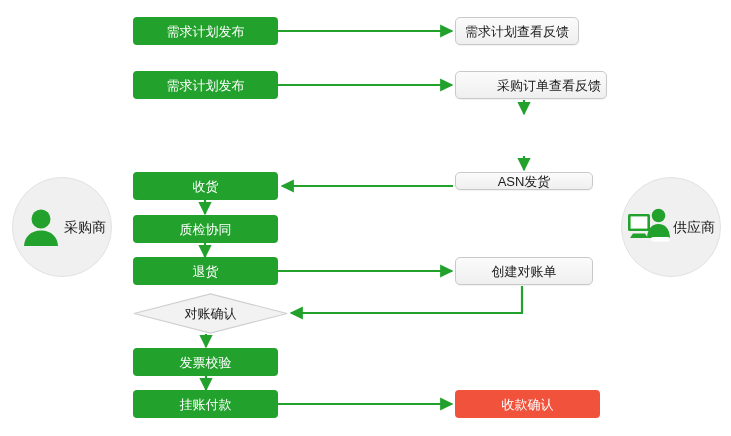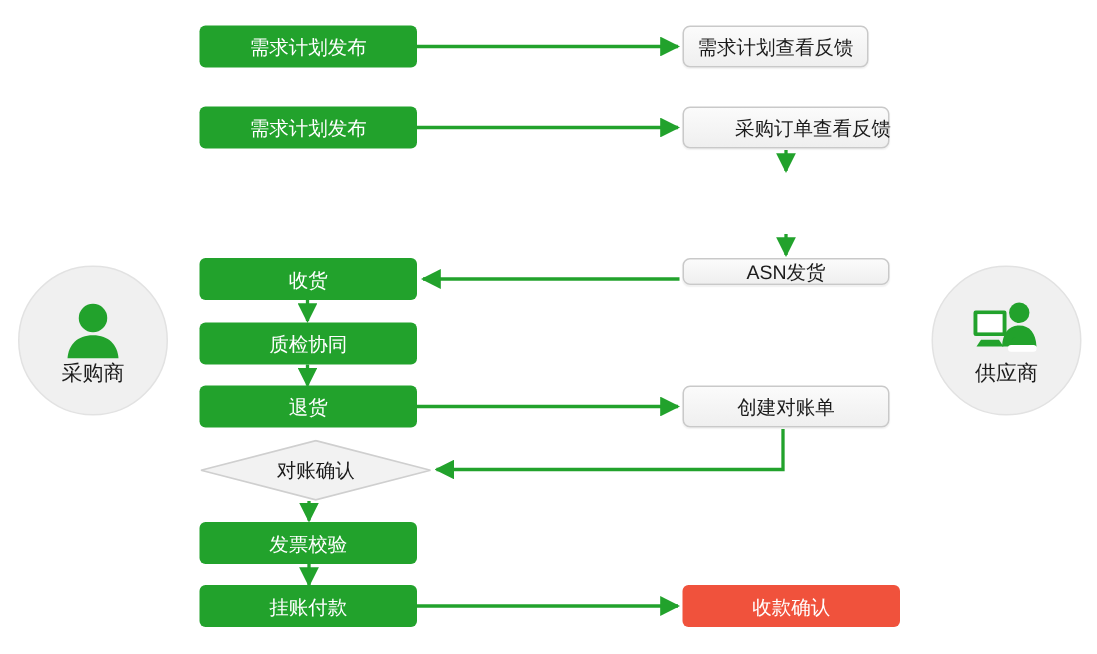--- a/index.html
+++ b/index.html
@@ -57,21 +57,21 @@
   
   .edges{position:absolute;left:0;top:0;width:731px;height:436px;z-index:1;}
 
   
   .role{
     position:absolute;
     width:98px;height:98px;
     border-radius:50%;
     background:#f0f0f0;
     border:1px solid #e2e2e2;
-    display:flex;flex-direction:column;
+    display:flex;flex-direction:row;
     align-items:center;justify-content:center;
     z-index:3;
     text-align:center;
   }
   .role .glyph{
     width:46px;height:40px;
     display:flex;align-items:flex-end;justify-content:center;
     margin-bottom:2px;
   }
   .role .rlabel{
@@ -149,21 +149,21 @@
   </div>
 
   <div class="node grey" style="left:455px;top:17px;width:124px;height:28px;">
     <span>需求计划查看反馈</span>
   </div>
 
   <div class="node green" style="left:133px;top:71px;width:145px;height:28px;">
     <span>需求计划发布</span>
   </div>
 
-  <div class="node grey" style="left:455px;top:71px;width:138px;height:28px;padding-left:36px;">
+  <div class="node grey" style="left:455px;top:71px;width:152px;height:28px;padding-left:36px;">
     <span>采购订单查看反馈</span>
   </div>
 
 
   <div class="node grey" style="left:455px;top:172px;width:138px;height:18px;">
     <span>ASN发货</span>
   </div>
 
   <div class="node green" style="left:133px;top:172px;width:145px;height:28px;">
     <span>收货</span>

